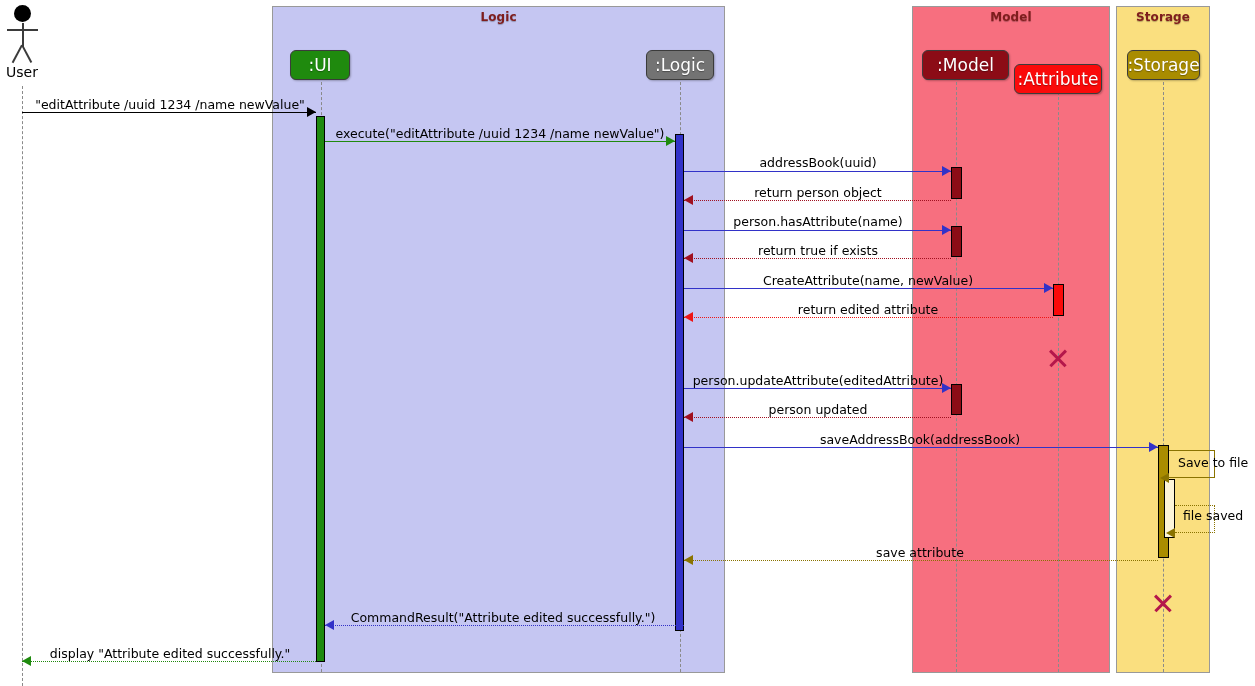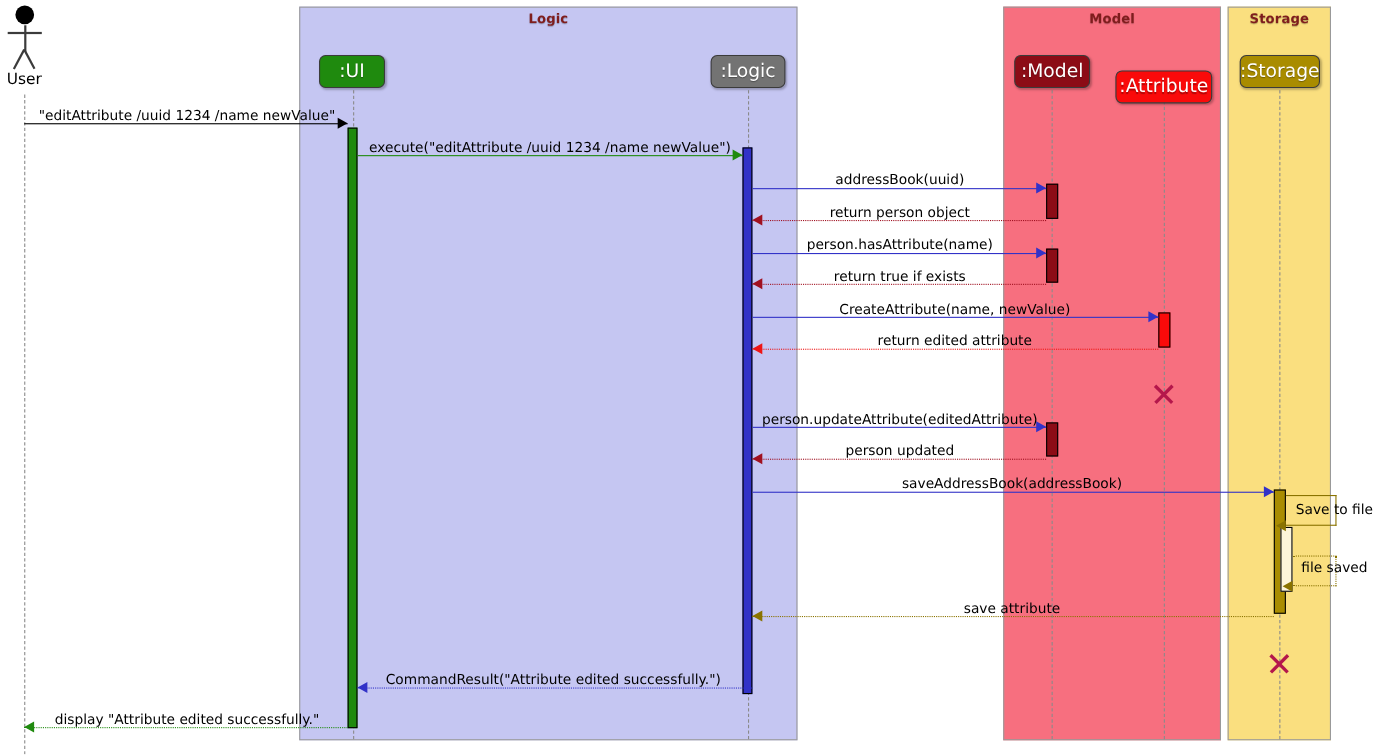--- a/index.html
+++ b/index.html
@@ -172,21 +172,21 @@
     <div class="lifeline" style="left: 22px; top: 86px; height: 600px; border-left-color: rgb(138, 138, 138);"></div>
     <div class="lifeline" style="left: 321px; top: 82px; height: 590px; border-left-color: rgb(138, 138, 138);"></div>
     <div class="participant" style="left: 290px; top: 50px; width: 60px; background: rgb(31, 138, 14);">
       <span>:UI</span>
     </div>
     <div class="lifeline" style="left: 680px; top: 82px; height: 590px; border-left-color: rgb(138, 138, 138);"></div>
     <div class="participant" style="left: 646px; top: 50px; width: 68px; background: #737373;">
       <span>:Logic</span>
     </div>
     <div class="lifeline" style="left: 956px; top: 82px; height: 590px; border-left-color: rgb(138, 138, 138);"></div>
-    <div class="participant" style="left: 922px; top: 50px; width: 69px; background: rgb(140, 12, 22);">
+    <div class="participant" style="left: 922px; top: 50px; width: 87px; background: rgb(140, 12, 22);">
       <span>:Model</span>
     </div>
     <div class="lifeline" style="left: 1058px; top: 82px; height: 590px; border-left-color: rgb(138, 138, 138);"></div>
     <div class="participant" style="left: 1014px; top: 64px; width: 88px; background: rgb(250, 10, 10);">
       <span>:Attribute</span>
     </div>
     <div class="lifeline" style="left: 1163px; top: 82px; height: 590px; border-left-color: rgb(138, 138, 138);"></div>
     <div class="participant" style="left: 1127px; top: 50px; width: 73px; background: rgb(169, 140, 0);">
       <span>:Storage</span>
     </div>

